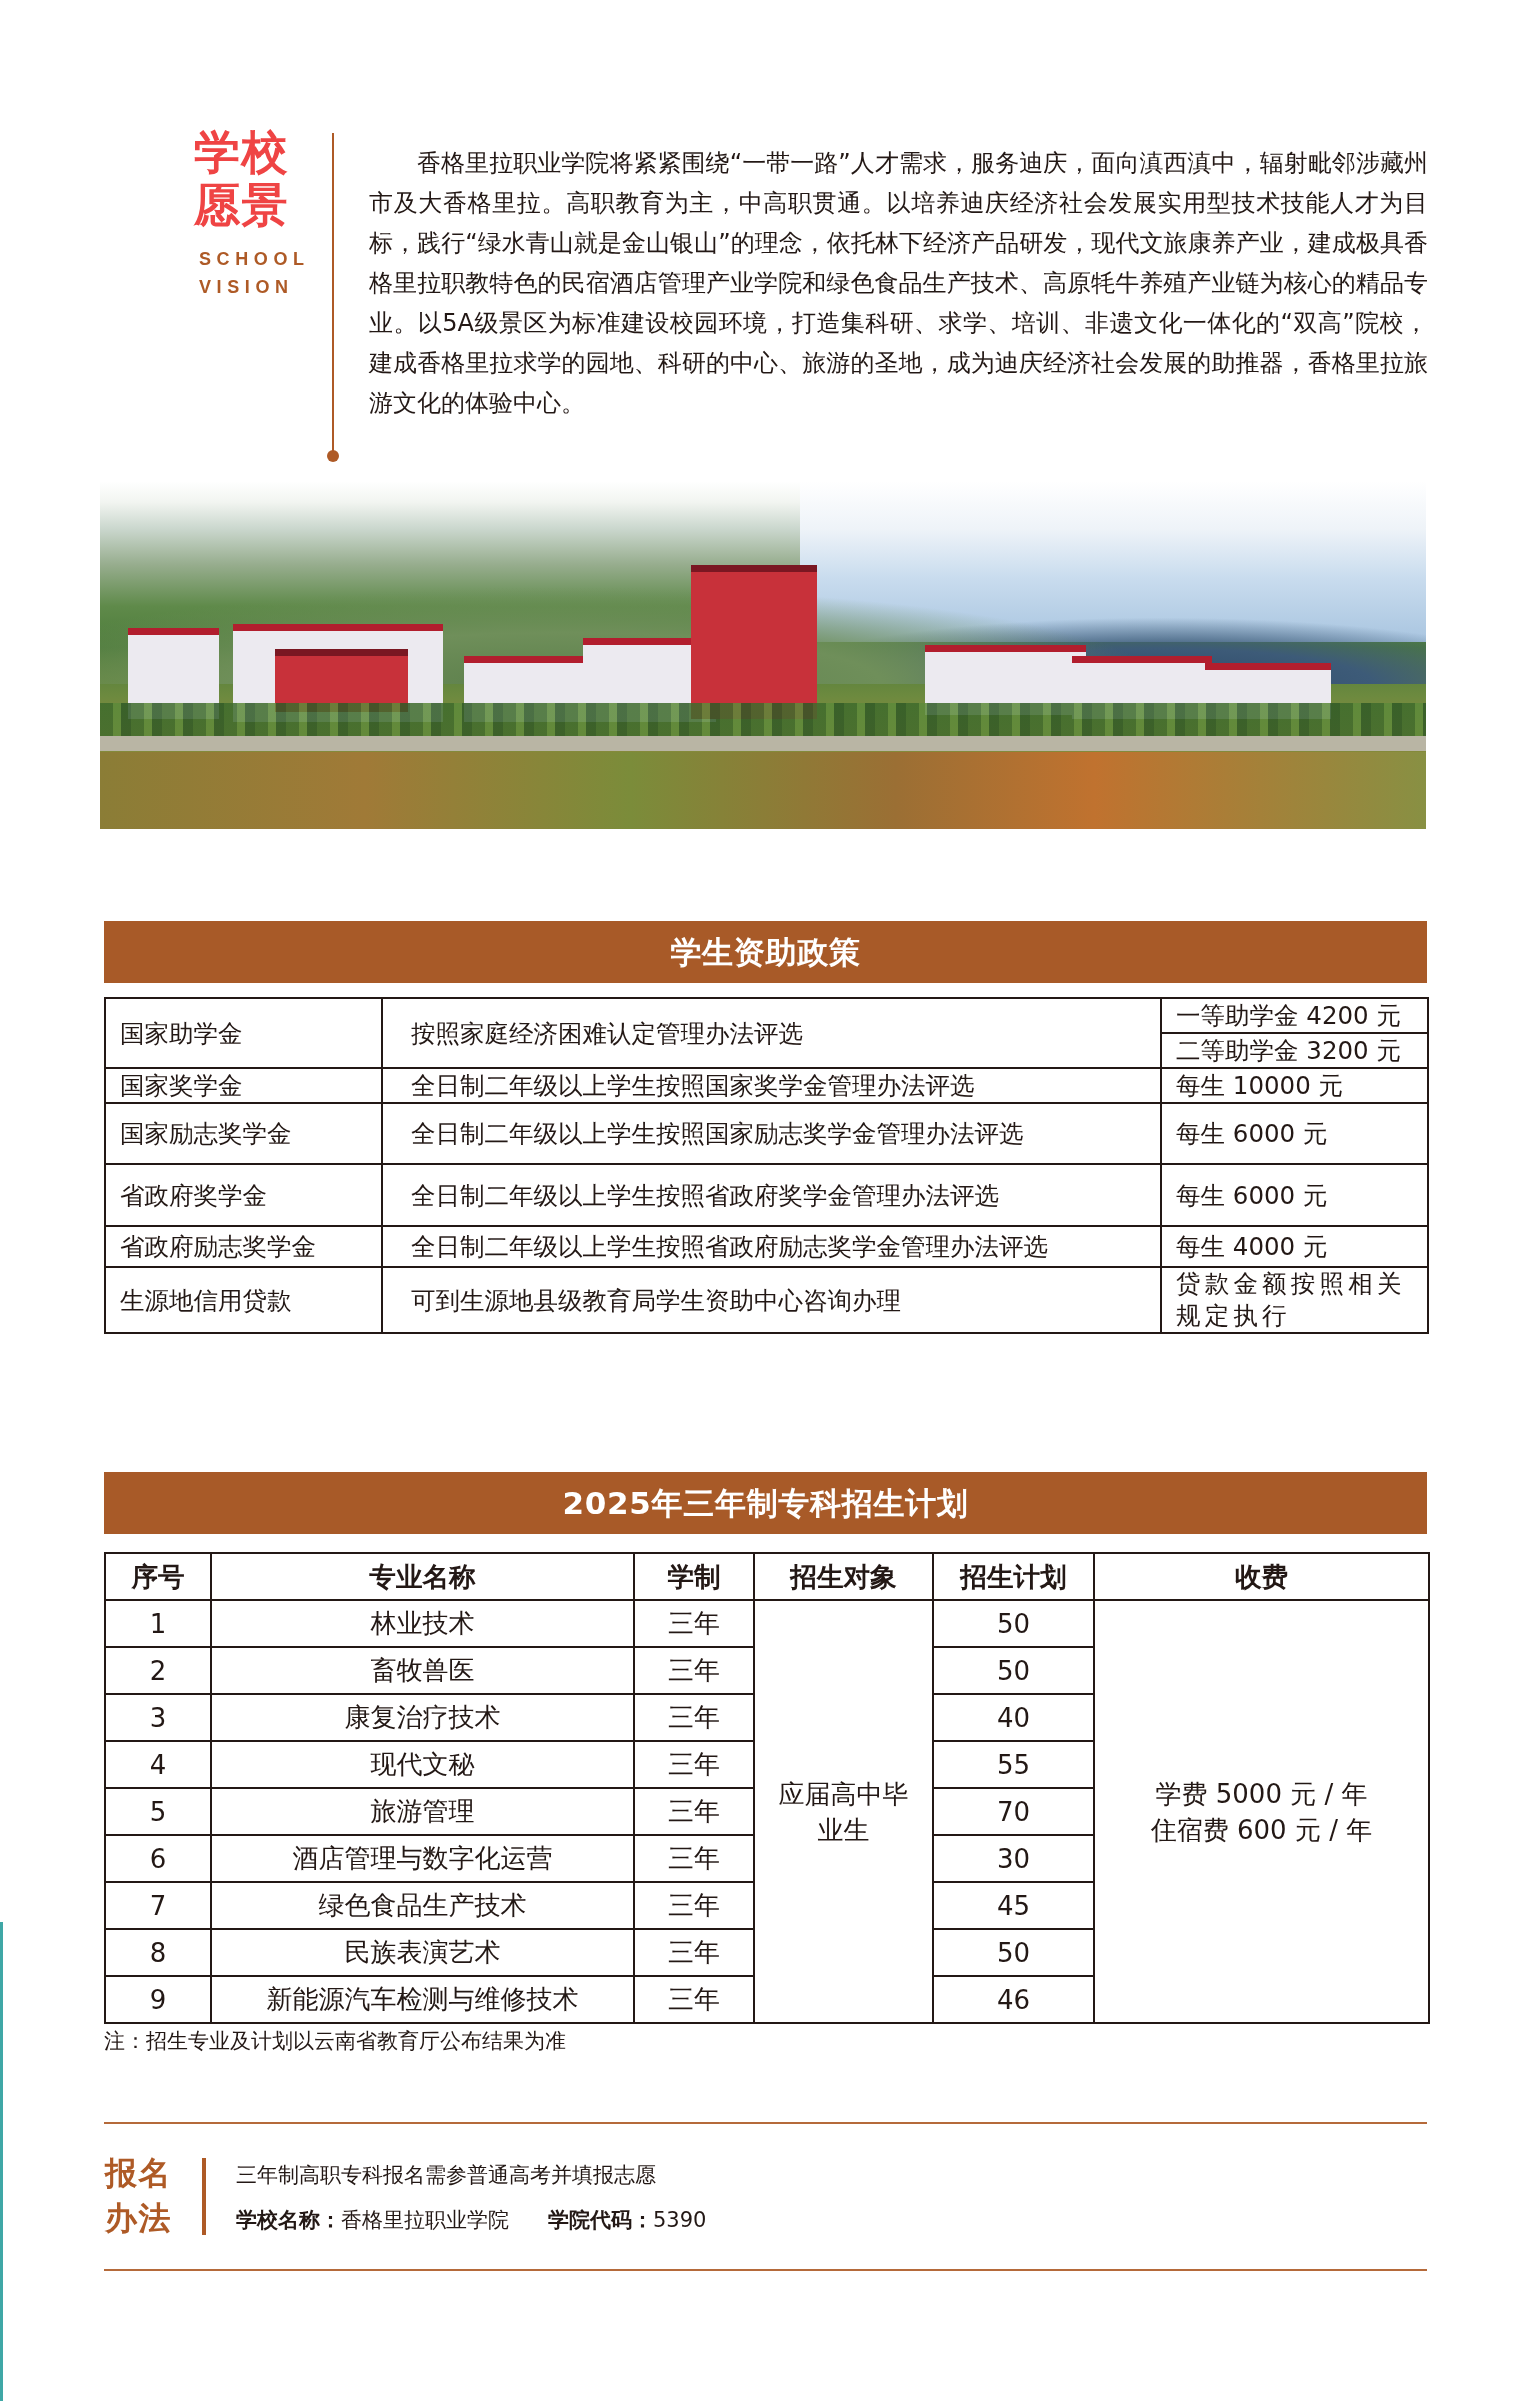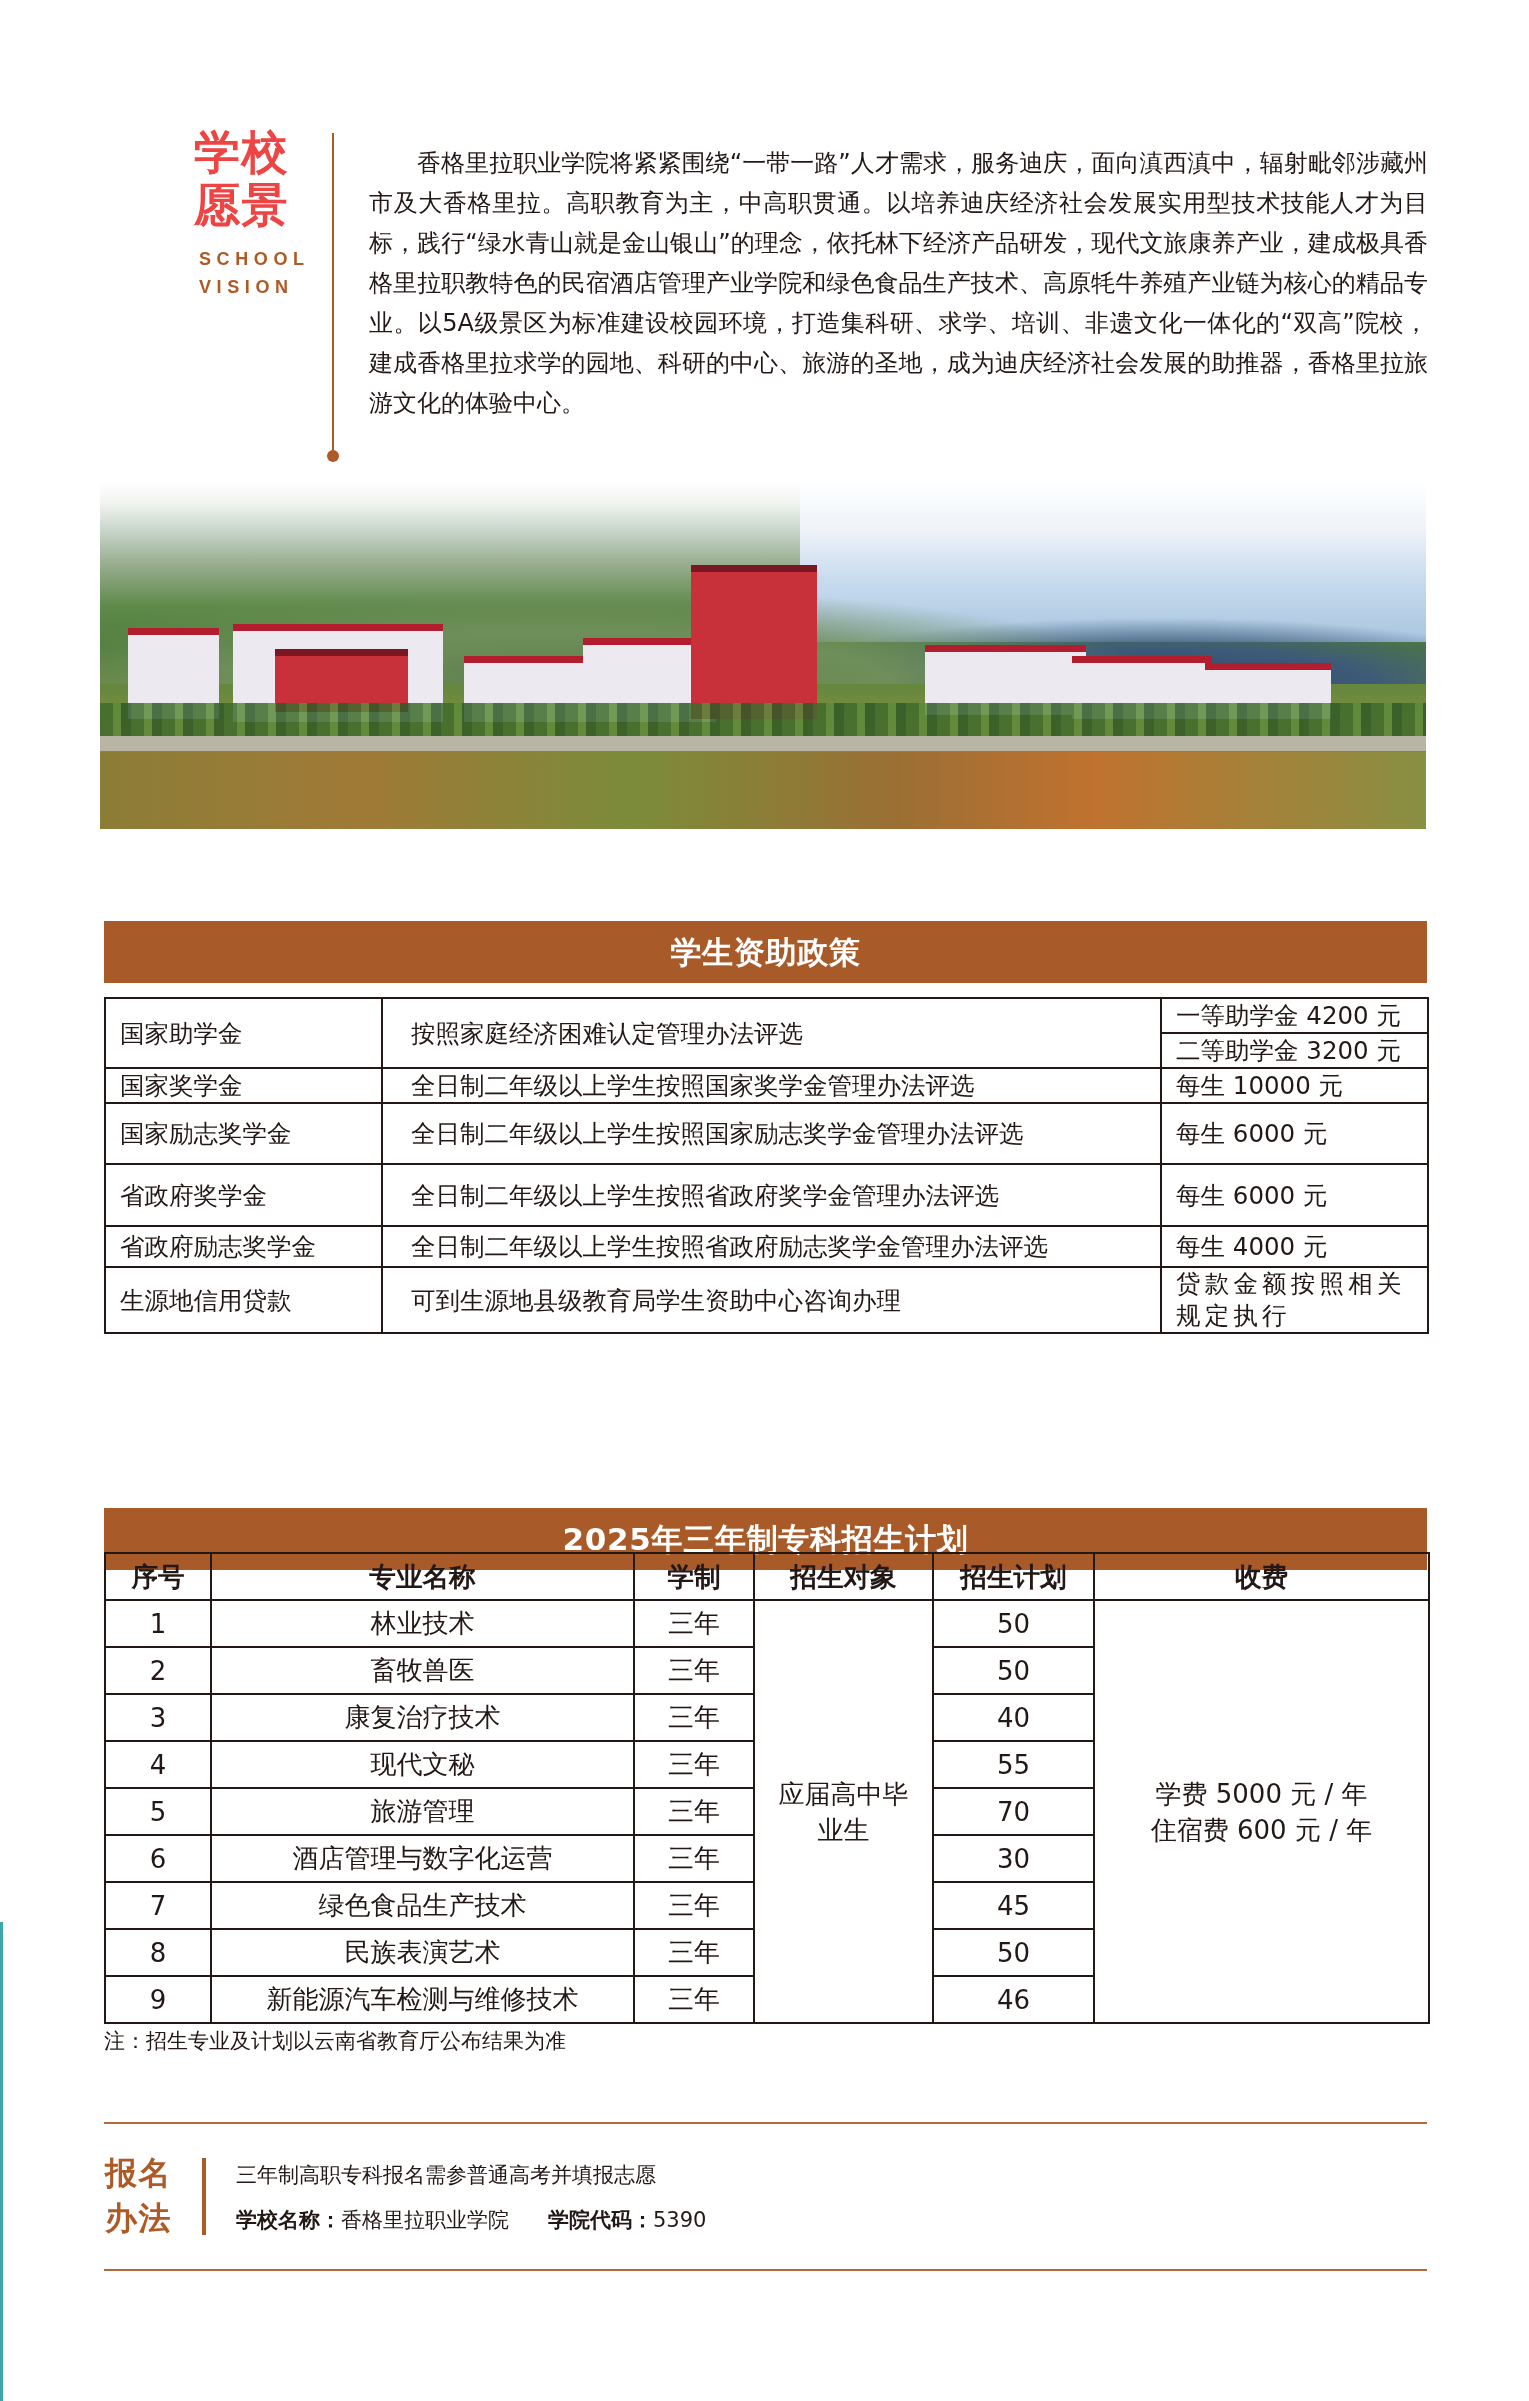--- a/index.html
+++ b/index.html
@@ -145,21 +145,21 @@
     <td class="c3">每生 4000 元</td>
   </tr>
   <tr style="height:66px">
     <td class="name">生源地信用贷款</td>
     <td class="c2">可到生源地县级教育局学生资助中心咨询办理</td>
     <td class="c3 loan">贷款金额按照相关规定执行</td>
   </tr>
 </tbody>
   </table>
 
-<div class="abs banner" style="top:1508px;">2025年三年制专科招生计划</div>
+<div class="abs banner" style="top:1472px;">2025年三年制专科招生计划</div>
 
 <table class="abs enroll">
   <colgroup>
     <col style="width:106px">
       <col style="width:423px">
       <col style="width:120px">
     <col style="width:179px">
       <col style="width:161px">
       <col style="width:335px">
   </colgroup>

